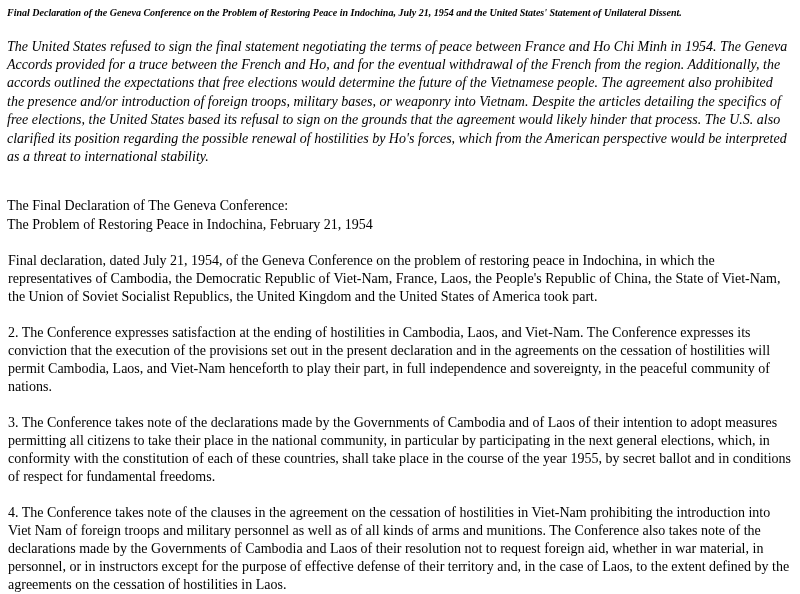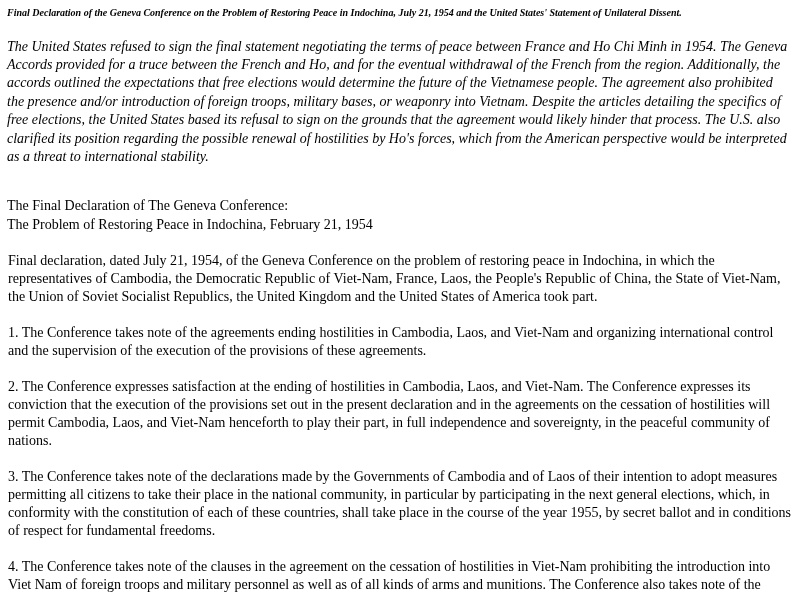--- a/index.html
+++ b/index.html
@@ -56,21 +56,20 @@
 
   <div class="lead">The United States refused to sign the final statement negotiating the terms of peace between France and Ho Chi Minh in 1954. The Geneva Accords provided for a truce between the French and Ho, and for the eventual withdrawal of the French from the region. Additionally, the accords outlined the expectations that free elections would determine the future of the Vietnamese people. The agreement also prohibited the presence and/or introduction of foreign troops, military bases, or weaponry into Vietnam. Despite the articles detailing the specifics of free elections, the United States based its refusal to sign on the grounds that the agreement would likely hinder that process. The U.S. also clarified its position regarding the possible renewal of hostilities by Ho's forces, which from the American perspective would be interpreted as a threat to international stability.</div>
 
   <div class="heading-block">
     <div>The Final Declaration of The Geneva Conference:</div>
     <div>The Problem of Restoring Peace in Indochina, February 21, 1954</div>
   </div>
 
   <div class="body-para">Final declaration, dated July 21, 1954, of the Geneva Conference on the problem of restoring peace in Indochina, in which the representatives of Cambodia, the Democratic Republic of Viet-Nam, France, Laos, the People's Republic of China, the State of Viet-Nam, the Union of Soviet Socialist Republics, the United Kingdom and the United States of America took part.</div>
 
-  <div class="body-para">1. The Conference takes note of the agreements ending hostilities in Cambodia, Laos, and Viet-Nam and organizing international control and the supervision of the execution of the provisions of these agreements.</div>
 
   <div class="body-para">2. The Conference expresses satisfaction at the ending of hostilities in Cambodia, Laos, and Viet-Nam. The Conference expresses its conviction that the execution of the provisions set out in the present declaration and in the agreements on the cessation of hostilities will permit Cambodia, Laos, and Viet-Nam henceforth to play their part, in full independence and sovereignty, in the peaceful community of nations.</div>
 
   <div class="body-para">3. The Conference takes note of the declarations made by the Governments of Cambodia and of Laos of their intention to adopt measures permitting all citizens to take their place in the national community, in particular by participating in the next general elections, which, in conformity with the constitution of each of these countries, shall take place in the course of the year 1955, by secret ballot and in conditions of respect for fundamental freedoms.</div>
 
   <div class="body-para">4. The Conference takes note of the clauses in the agreement on the cessation of hostilities in Viet-Nam prohibiting the introduction into Viet Nam of foreign troops and military personnel as well as of all kinds of arms and munitions. The Conference also takes note of the declarations made by the Governments of Cambodia and Laos of their resolution not to request foreign aid, whether in war material, in personnel, or in instructors except for the purpose of effective defense of their territory and, in the case of Laos, to the extent defined by the agreements on the cessation of hostilities in Laos.</div>
 
 </div>
 
 </body></html>

